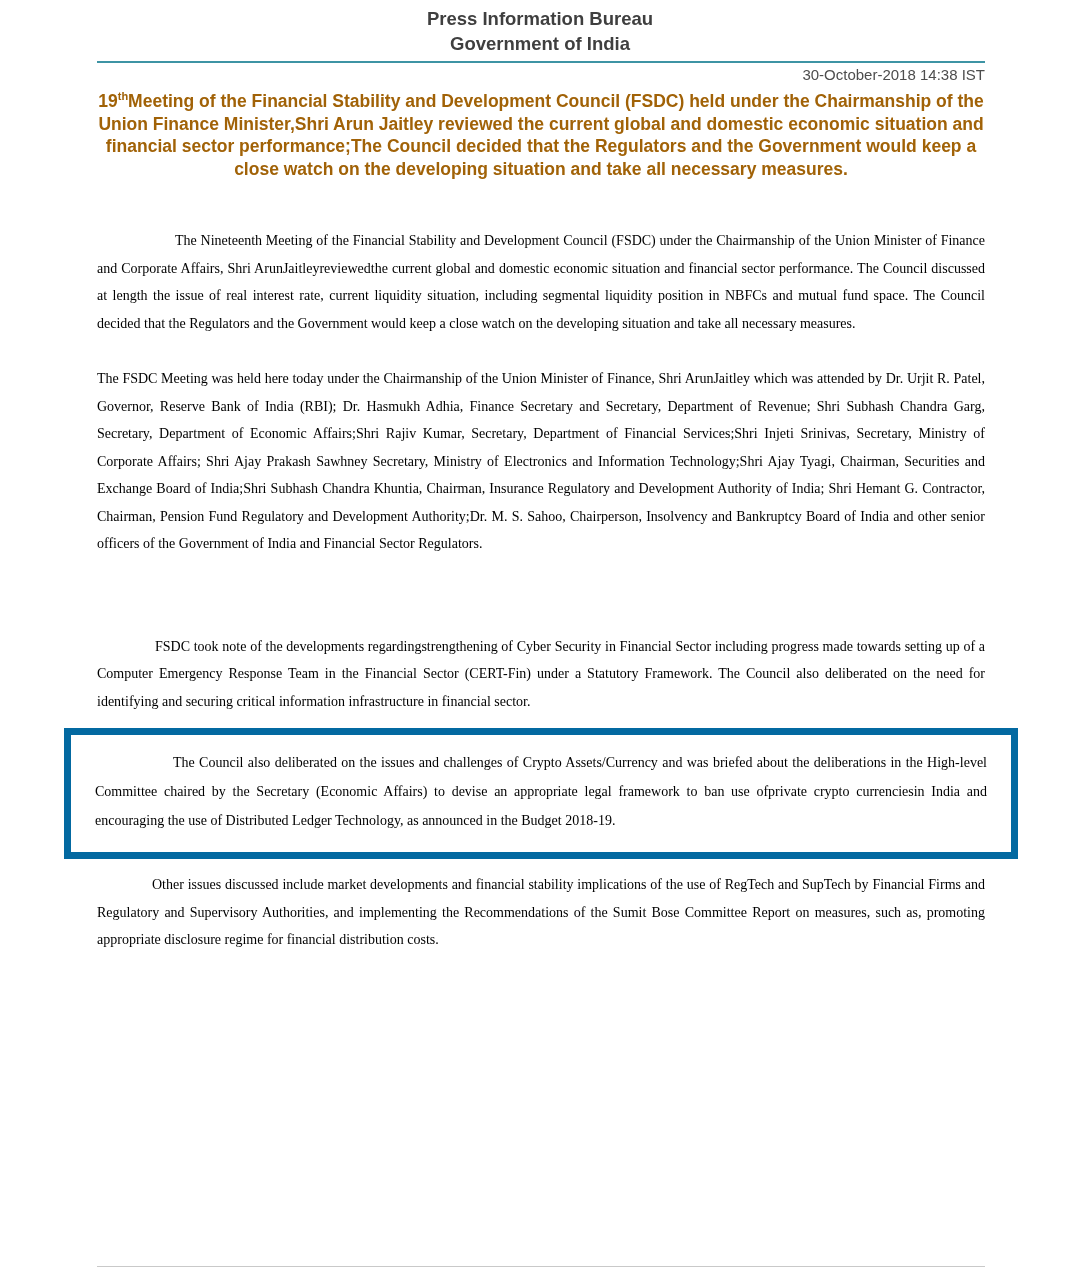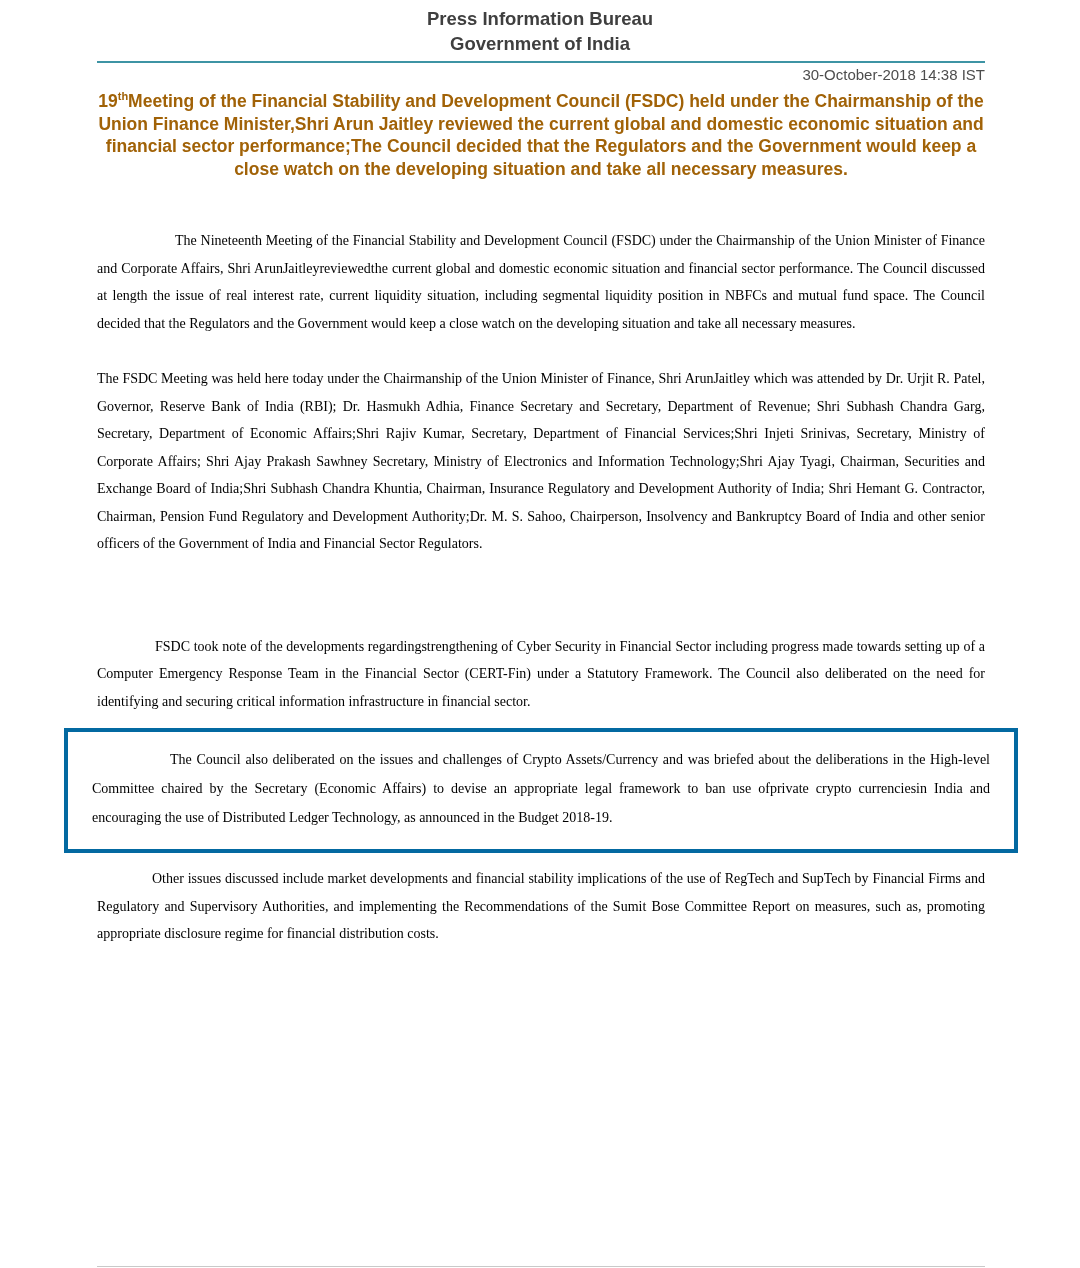--- a/index.html
+++ b/index.html
@@ -69,21 +69,21 @@
   .body-text p { margin-top: 28px; }
   .body-text p.first { margin-top: 0; }
   .p-indent-lg  { text-indent: 78px; }
   .p-indent-md  { text-indent: 58px; }
   .p-indent-sm  { text-indent: 55px; }
   .p-indent-xl  { text-indent: 72px; }
   .p-gap-xl { margin-top: 75px !important; }
   
   .highlight-box {
     margin: 13px -33px 12px -33px;
-    border: 4px solid #0369a1;
+    border: 7px solid #0369a1;
     background: #ffffff;
     padding: 13px 24px 17px 24px;
   }
   .highlight-box p {
     margin-top: 0;
     text-indent: 78px;
     line-height: 29px;
   }
   .after-box { margin-top: 10px !important; }
   .p-last { margin-top: 26px !important; }

